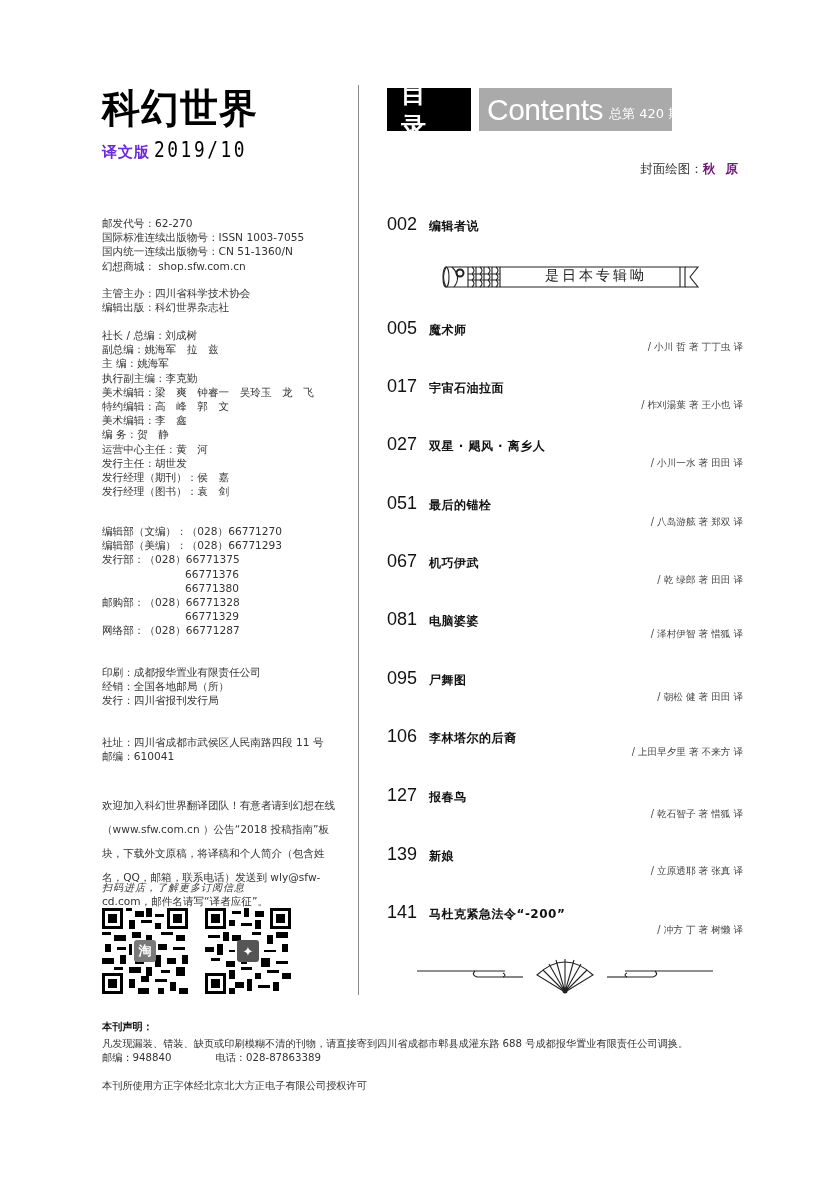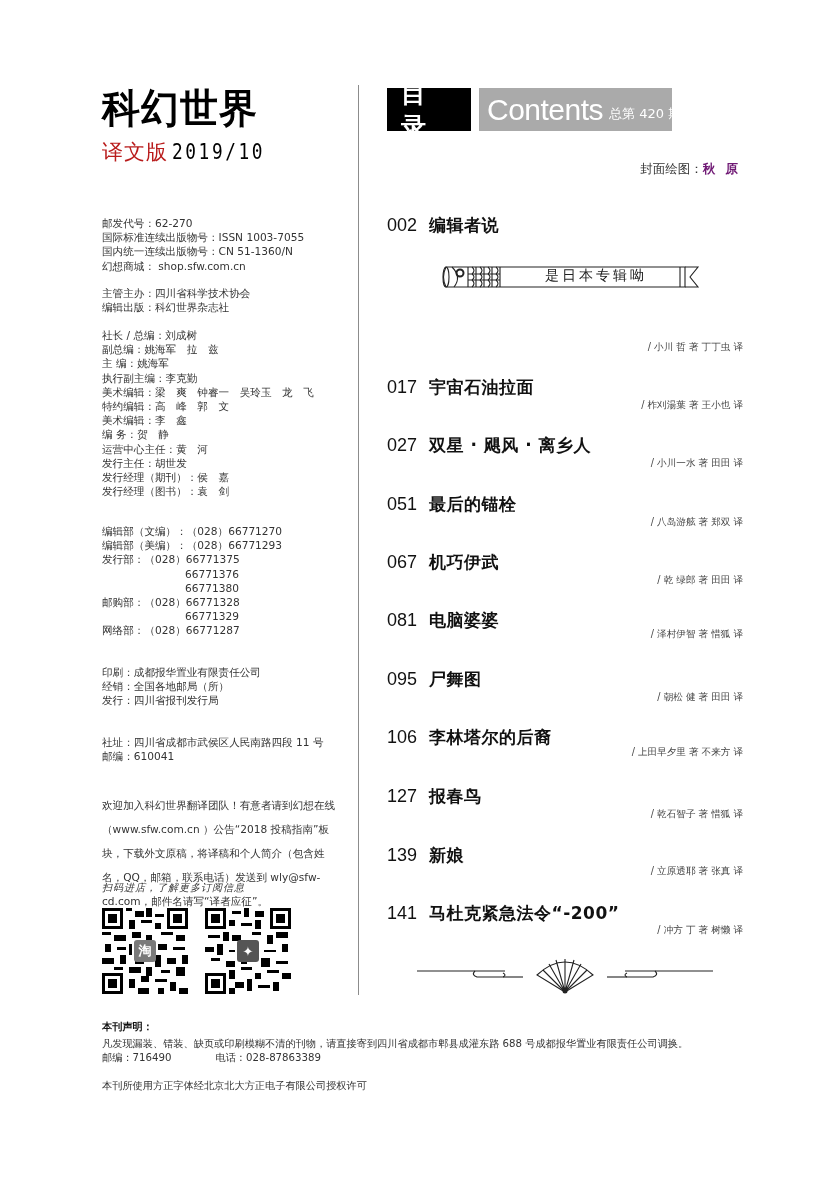--- a/index.html
+++ b/index.html
@@ -3,21 +3,21 @@
   <meta charset="utf-8">
   <style>
     * { box-sizing: border-box; margin: 0; padding: 0; }
     html, body { width: 831px; height: 1177px; background: #ffffff; }
     body { position: relative; font-family: "DejaVu Sans", "Liberation Sans", sans-serif; color: #1a1a1a; overflow: hidden; }
 
     
     .logo { position: absolute; left: 102px; top: 86px; width: 170px; }
     .logo-main { font-family: "DejaVu Sans", sans-serif; font-weight: 900; font-size: 38px; letter-spacing: 1px; line-height: 42px; color: #000; white-space: nowrap; transform: scaleY(1.05); transform-origin: left top; }
     .logo-sub { margin-top: 10px; display: flex; align-items: baseline; white-space: nowrap; }
-    .logo-sub .edition { font-weight: 400; font-size: 21px; color: #b91c1c; letter-spacing: 1px; }
+    .logo-sub .edition { font-weight: 700; font-size: 15px; color: #6d28d9; letter-spacing: 1px; }
     .logo-sub .issue { font-family: "DejaVu Sans Mono", monospace; font-size: 21px; color: #000; margin-left: 4px; letter-spacing: 3px; transform: scaleX(0.85); transform-origin: left center; display: inline-block; }
 
     .info-block { position: absolute; left: 102px; font-size: 10.6px; line-height: 14.2px; color: #333; white-space: nowrap; }
     .info-line { display: block; }
     .phone-cont { padding-left: 83px; display: block; }
 
     .recruit { position: absolute; left: 102px; top: 793px; width: 235px; font-size: 10.6px; line-height: 24px; color: #333; }
     .scan-hint { position: absolute; left: 102px; top: 881px; font-family: "DejaVu Serif", serif; font-style: italic; font-size: 10px; color: #333; letter-spacing: 1px; }
 
     .qr { position: absolute; top: 908px; width: 86px; height: 86px; background: #fff; }
@@ -31,21 +31,21 @@
     .contents-box { position: absolute; left: 479px; top: 88px; width: 193px; height: 43px; background: #aaaaaa; color: #fff; display: flex; align-items: center; padding-left: 8px; white-space: nowrap; }
     .contents-box .word { font-family: "Liberation Sans", sans-serif; font-size: 30px; font-weight: 300; letter-spacing: -0.5px; }
     .contents-box .issue-no { font-size: 13px; margin-left: 6px; margin-top: 8px; }
 
     .cover-credit { position: absolute; right: 90px; top: 161px; font-size: 12.5px; color: #333; white-space: nowrap; }
     .cover-credit b { color: #701a75; font-weight: bold; letter-spacing: 3px; }
 
     .entry { position: absolute; left: 387px; width: 356px; }
     .entry-title { display: flex; align-items: baseline; white-space: nowrap; }
     .entry-page { font-family: "Liberation Sans", sans-serif; font-size: 18px; color: #111; width: 42px; }
-    .entry-name { font-size: 17px; font-weight: bold; color: #111; letter-spacing: 0.5px; }
+    .entry-name { font-size: 12px; font-weight: bold; color: #111; letter-spacing: 0.5px; }
     .entry-credit { position: absolute; right: 0; font-size: 9.6px; color: #444; white-space: nowrap; }
 
     .banner { position: absolute; left: 440px; top: 263px; width: 260px; height: 28px; }
     .banner svg { width: 100%; height: 100%; display: block; }
     .banner-text { position: absolute; left: 105px; top: 4px; font-family: "DejaVu Serif", serif; font-size: 14px; color: #222; letter-spacing: 3px; white-space: nowrap; }
 
     .fan-ornament { position: absolute; left: 415px; top: 955px; width: 300px; height: 40px; }
     .fan-ornament svg { width: 100%; height: 100%; display: block; }
 
     
@@ -252,20 +252,24 @@
       <path d="M32 11 q4 3 0 6 M40 11 q4 3 0 6 M48 11 q4 3 0 6 M56 11 q4 3 0 6"></path>
       <path d="M32 17 q4 3.5 0 7 M40 17 q4 3.5 0 7 M48 17 q4 3.5 0 7 M56 17 q4 3.5 0 7"></path>
       <path d="M240 4 v20"></path>
       <path d="M245 4 L258 4 L250 14 L258 24 L245 24"></path>
     </g>
   </svg>
   <span class="banner-text">是日本专辑呦</span>
 </div>
 
 <div class="entry" style="top:318px; height:36px;">
+  <div class="entry-title">
+      <span class="entry-page">005</span>
+      <span class="entry-name">魔术师</span>
+    </div>
   <span class="entry-credit" style="top:23px;">/ 小川 哲 著 丁丁虫 译</span>
 </div>
 
 <div class="entry" style="top:376px; height:36px;">
   <div class="entry-title">
       <span class="entry-page">017</span>
       <span class="entry-name">宇宙石油拉面</span>
     </div>
   <span class="entry-credit" style="top:23px;">/ 柞刈湯葉 著 王小也 译</span>
 </div>
@@ -354,16 +358,16 @@
       <path d="M122 20 Q150 -6 178 20 L150 37 Z"></path>
       <path d="M150 37 L128 15 M150 37 L134 9 M150 37 L141 5 M150 37 L150 4 M150 37 L159 5 M150 37 L166 9 M150 37 L172 15"></path>
     </g>
     <circle cx="150" cy="36" r="2.5" fill="#222"></circle>
   </svg>
 </div>
 
 <div class="footer">
   <span class="notice-title">本刊声明：</span>
   <span style="display:block;">凡发现漏装、错装、缺页或印刷模糊不清的刊物，请直接寄到四川省成都市郫县成灌东路 688 号成都报华置业有限责任公司调换。</span>
-  <span>邮编：716490</span><span class="gap"></span><span>电话：028-87863389</span>
+  <span>邮编：948840</span><span class="gap"></span><span>电话：028-87863389</span>
 </div>
 
 <div class="license">本刊所使用方正字体经北京北大方正电子有限公司授权许可</div>
 
 </body></html>

